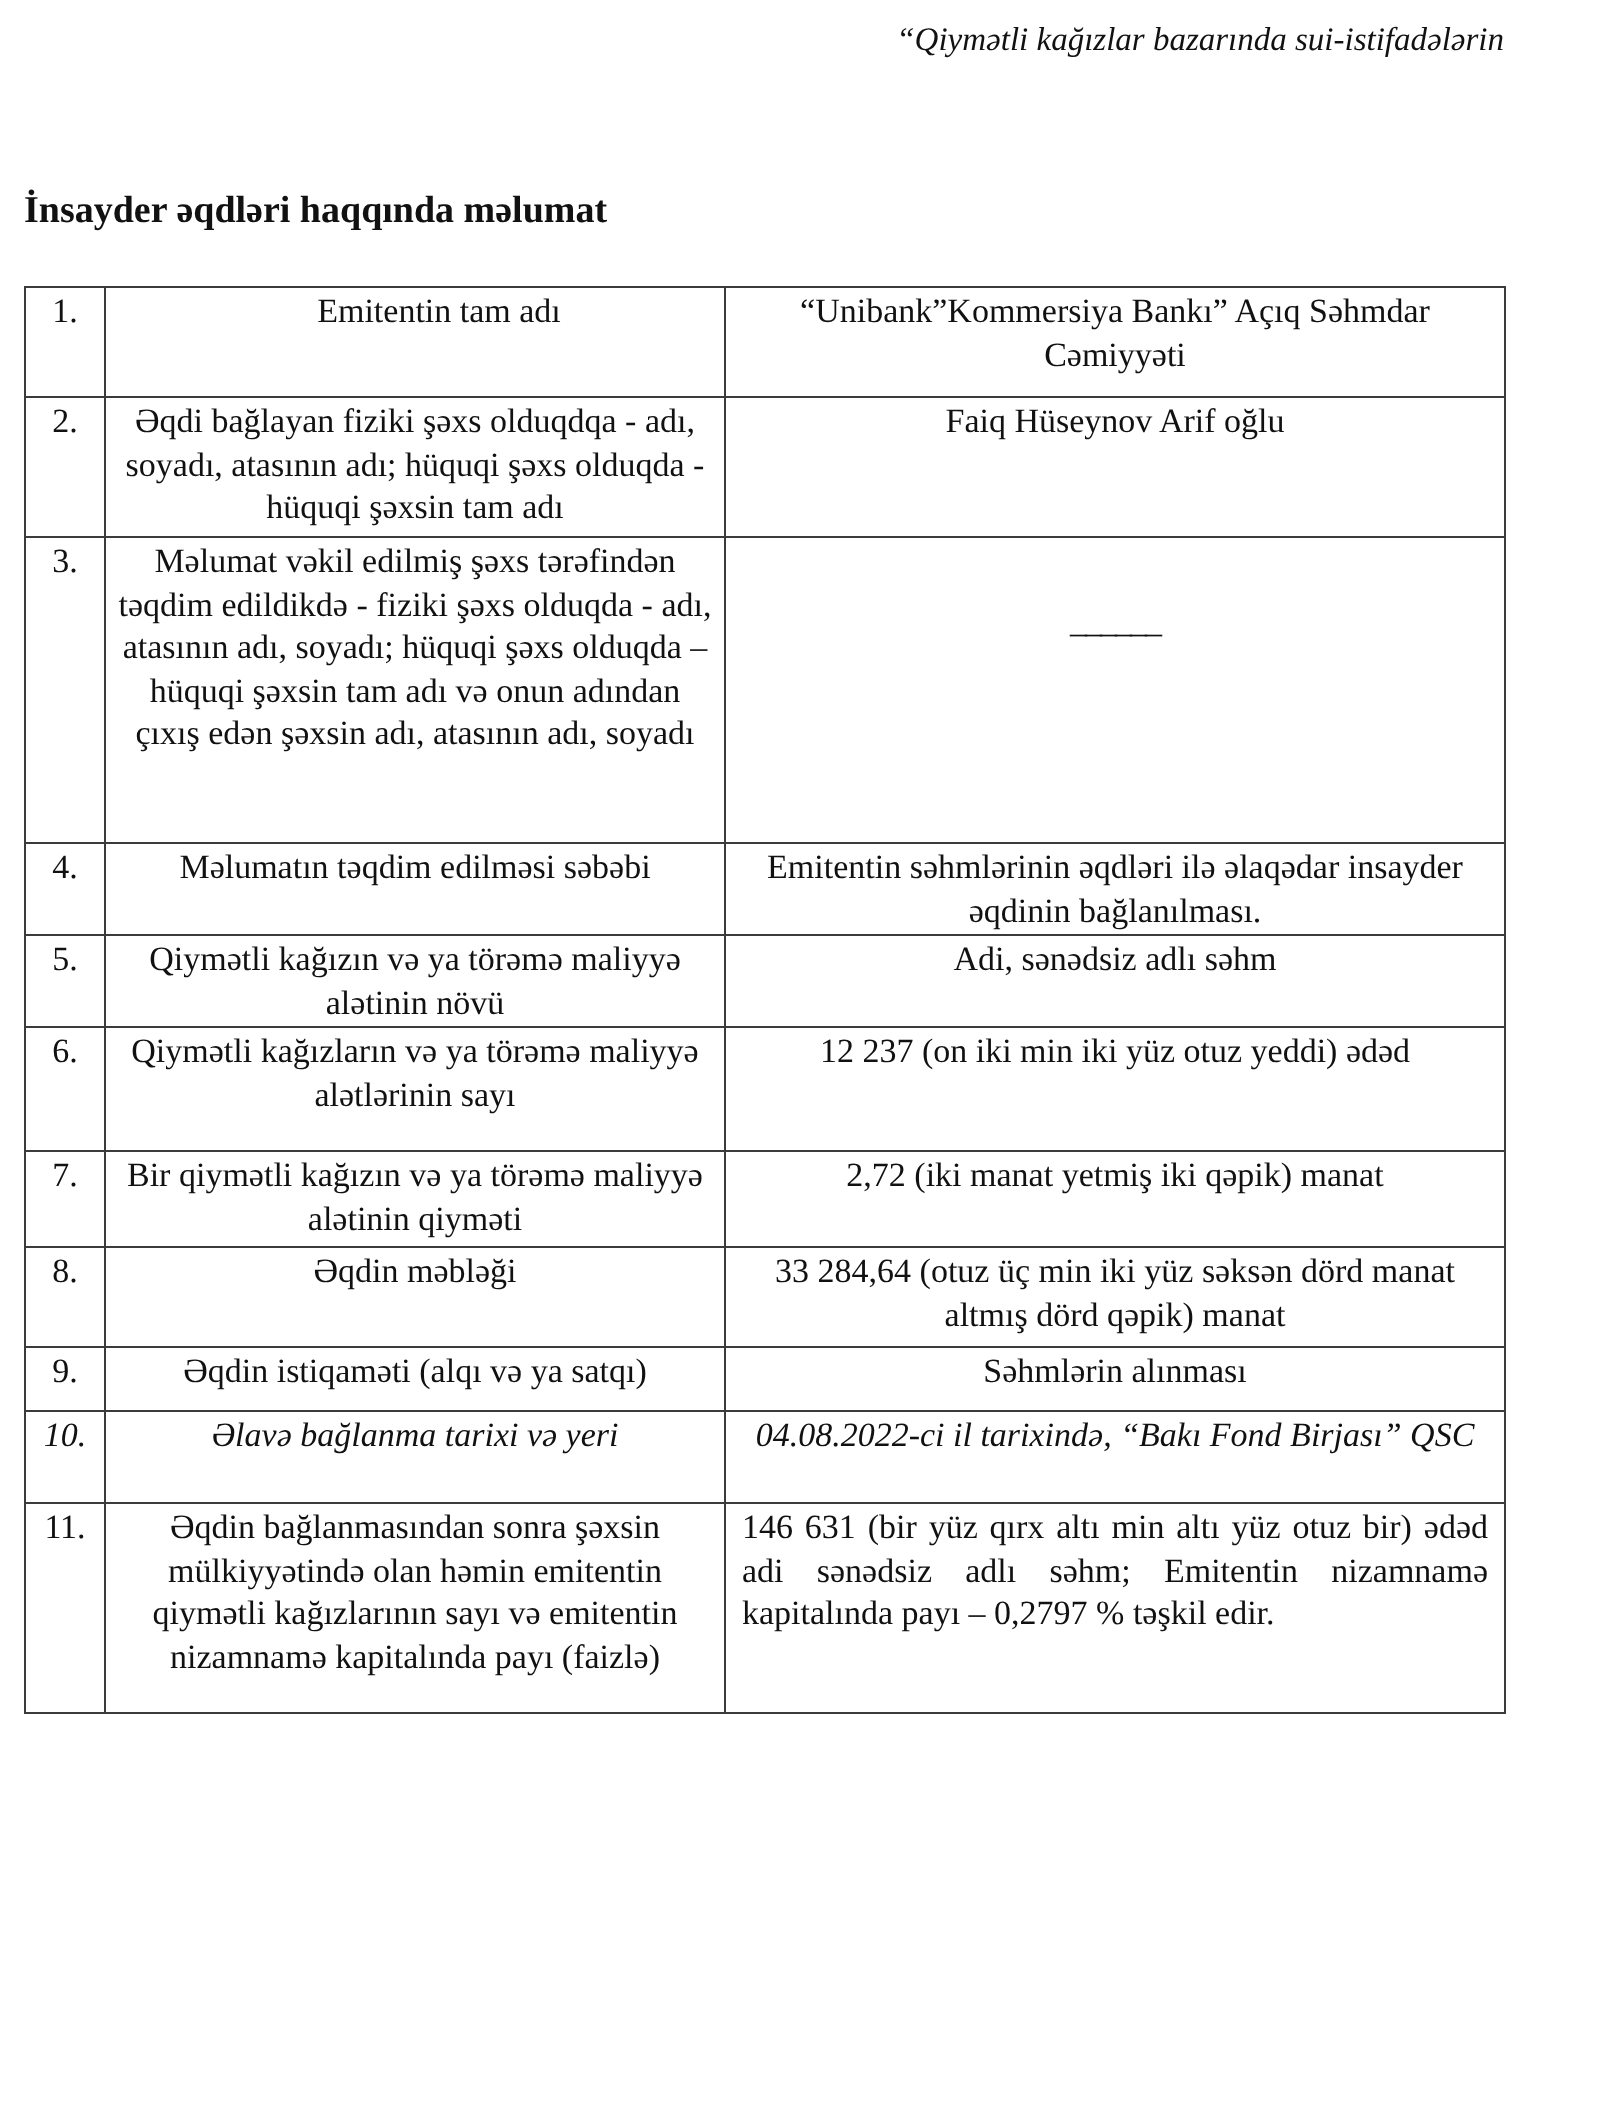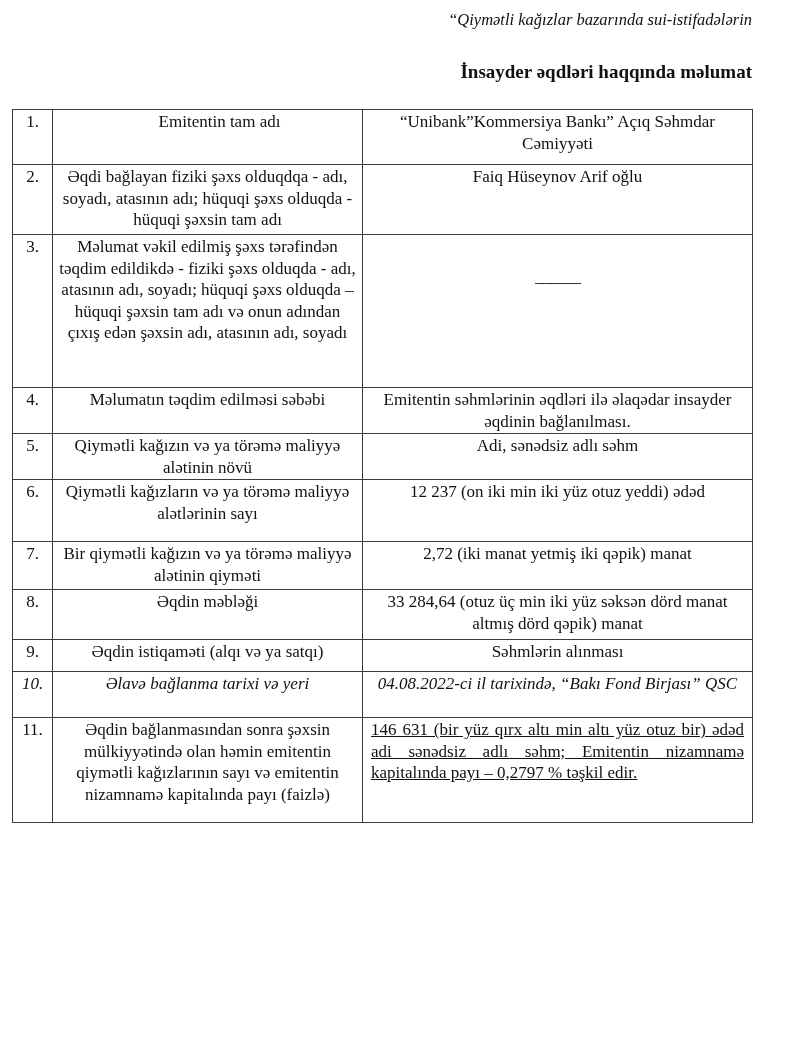--- a/index.html
+++ b/index.html
@@ -27,22 +27,22 @@
     text-align: right;
     font-style: italic;
     font-size: 16.5px;
     line-height: 21px;
   }
   .doc-header .hline { display: block; }
   .doc-header .hline-bold { font-weight: bold; }
   .doc-title {
     width: 740px;
     margin-left: 12px;
-    margin-top: 30px;
-    text-align: right;
+    margin-top: 64px;
+    text-align: left;
     font-weight: bold;
     font-size: 19px;
     line-height: 24px;
   }
   table.insider-table {
     margin-left: 12px;
     margin-top: 25px;
     width: 740px;
     border-collapse: collapse;
     table-layout: fixed;
@@ -68,21 +68,21 @@
   tr.r6  { height: 62px; }
   tr.r7  { height: 48px; }
   tr.r8  { height: 50px; }
   tr.r9  { height: 32px; }
   tr.r10 { height: 46px; font-style: italic; }
   tr.r11 { height: 105px; }
   tr.r12 { height: 52px; }
   
   tr.r1 td.label { text-align: center; padding-left: 30px; }
   tr.r3 td.value { padding-top: 31px; letter-spacing: -1px; font-style: italic; }
-  tr.r11 td.value { text-align: justify; padding-left: 8px; padding-right: 8px; text-decoration: underline; }
+  tr.r11 td.value { text-align: justify; padding-left: 8px; padding-right: 8px; }
 </style>
 </head>
 <body>
 
 <div class="page">
 
   <div class="doc-header">
     <span class="hline">“Qiymətli kağızlar bazarında sui-istifadələrin</span>
   </div>
 

